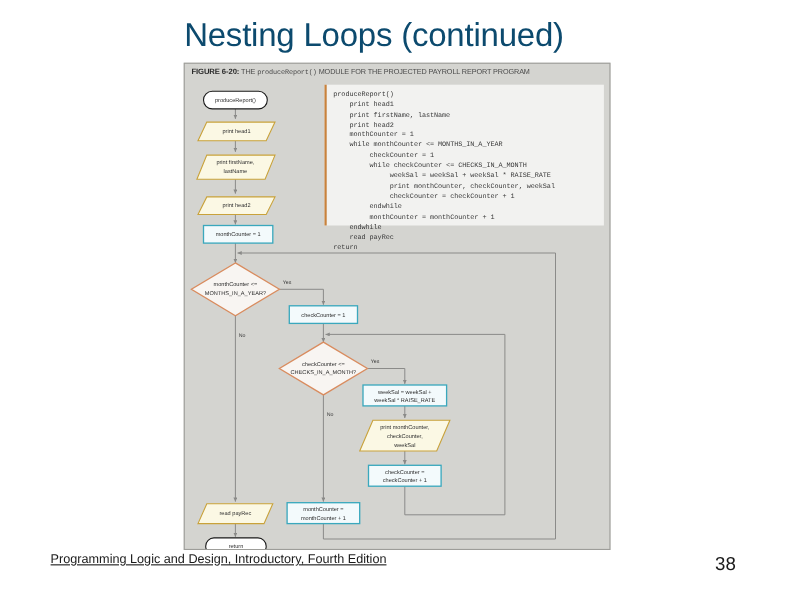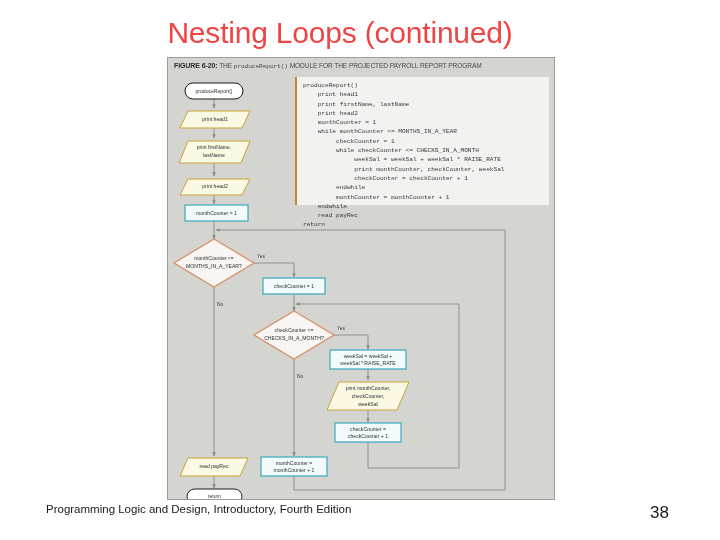--- a/index.html
+++ b/index.html
@@ -17,21 +17,21 @@
 
   
   #slide-title {
     position: absolute;
     left: 0;
     top: 16px;
     width: 680px;
     text-align: center;
     font-size: 30px;
     font-weight: normal;
-    color: #ef4444;
+    color: #0c4a6e;
     letter-spacing: -0.2px;
     line-height: 1.1;
   }
 
   
   #figure-frame {
     position: absolute;
     left: 167px;
     top: 57px;
     width: 388px;
@@ -115,20 +115,21 @@
     text-anchor: start;
   }
 
   
   #footer-text {
     position: absolute;
     left: 46px;
     top: 503px;
     font-size: 11.5px;
     color: #1a1a1a;
+    text-decoration: underline;
   }
   #page-number {
     position: absolute;
     left: 650px;
     top: 503px;
     font-size: 17px;
     color: #1a1a1a;
   }
 </style>
 </head>

